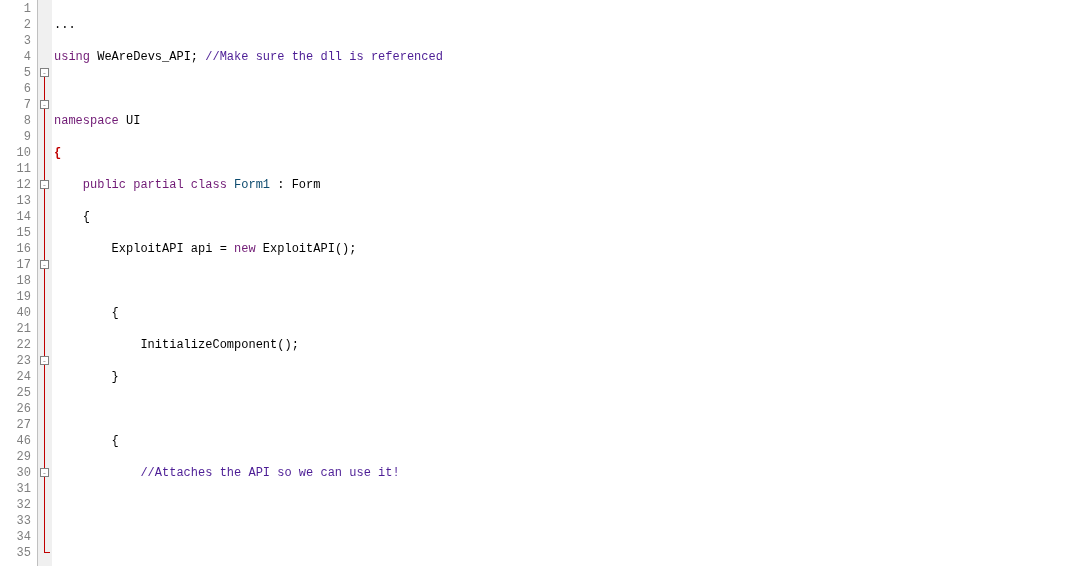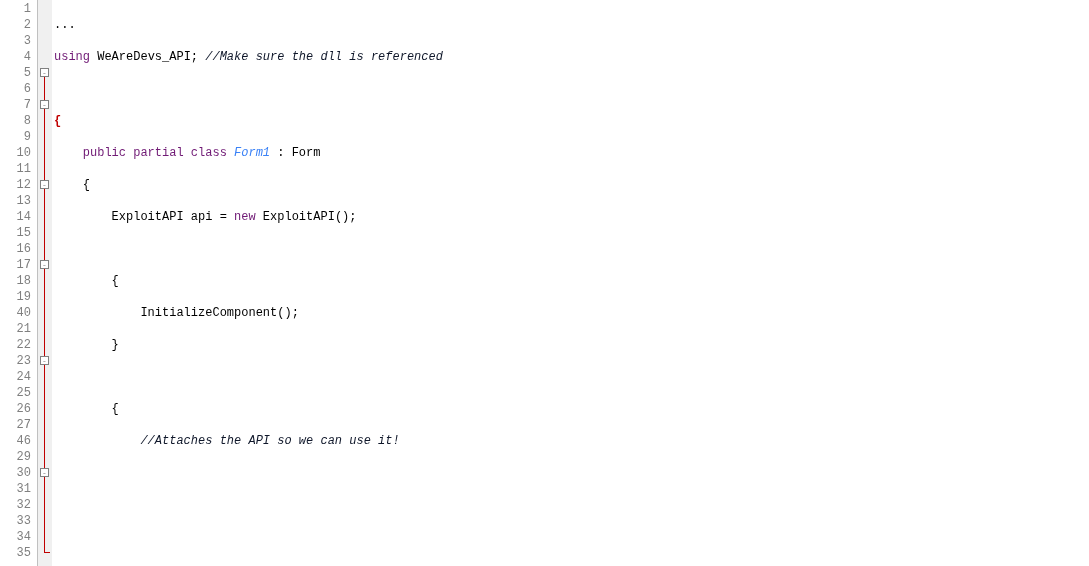--- a/index.html
+++ b/index.html
@@ -60,22 +60,22 @@
 .code {
   flex: 1;
   line-height: 16px;
   padding-top: 1px;
   padding-left: 2px;
   white-space: pre;
   position: relative;
 }
 .code-line { height: 16px; }
 .kw { color: #701a75; }
-.cm { color: #0f172a; font-style: italic; }
-.ty { color: #3b82f6; font-style: italic; }
+.cm { color: #4c1d95; }
+.ty { color: #0c4a6e; }
 .bk { color: #c00000; font-weight: bold; }
 </style>
 </head>
 <body>
 
 <div class="gutter" id="gutter">
     <div>1</div>
     <div>2</div>
     <div>3</div>
     <div>4</div>
@@ -120,20 +120,21 @@
   <div class="fold-box" style="top:180px;">-</div>
   <div class="fold-box" style="top:260px;">-</div>
   <div class="fold-box" style="top:356px;">-</div>
   <div class="fold-box" style="top:468px;">-</div>
 </div>
 
 <div class="code">
 <div class="code-line"><span>...</span></div>
 <div class="code-line"><span class="kw">using</span><span> WeAreDevs_API</span><span>;</span><span class="cm"> //Make sure the dll is referenced</span></div>
 <div class="code-line"></div>
+<div class="code-line"><span class="kw">namespace</span><span> UI</span></div>
 <div class="code-line"><span class="bk">{</span></div>
 <div class="code-line"><span class="kw">    public</span><span class="kw"> partial</span><span class="kw"> class</span><span class="ty"> Form1</span><span> : Form</span></div>
 <div class="code-line"><span>    {</span></div>
 <div class="code-line"><span>        ExploitAPI</span><span> api = </span><span class="kw">new</span><span> ExploitAPI</span><span>();</span></div>
 <div class="code-line"></div>
 <div class="code-line"><span>        {</span></div>
 <div class="code-line"><span>            InitializeComponent();</span></div>
 <div class="code-line"><span>        }</span></div>
 <div class="code-line"></div>
 <div class="code-line"><span>        {</span></div>

